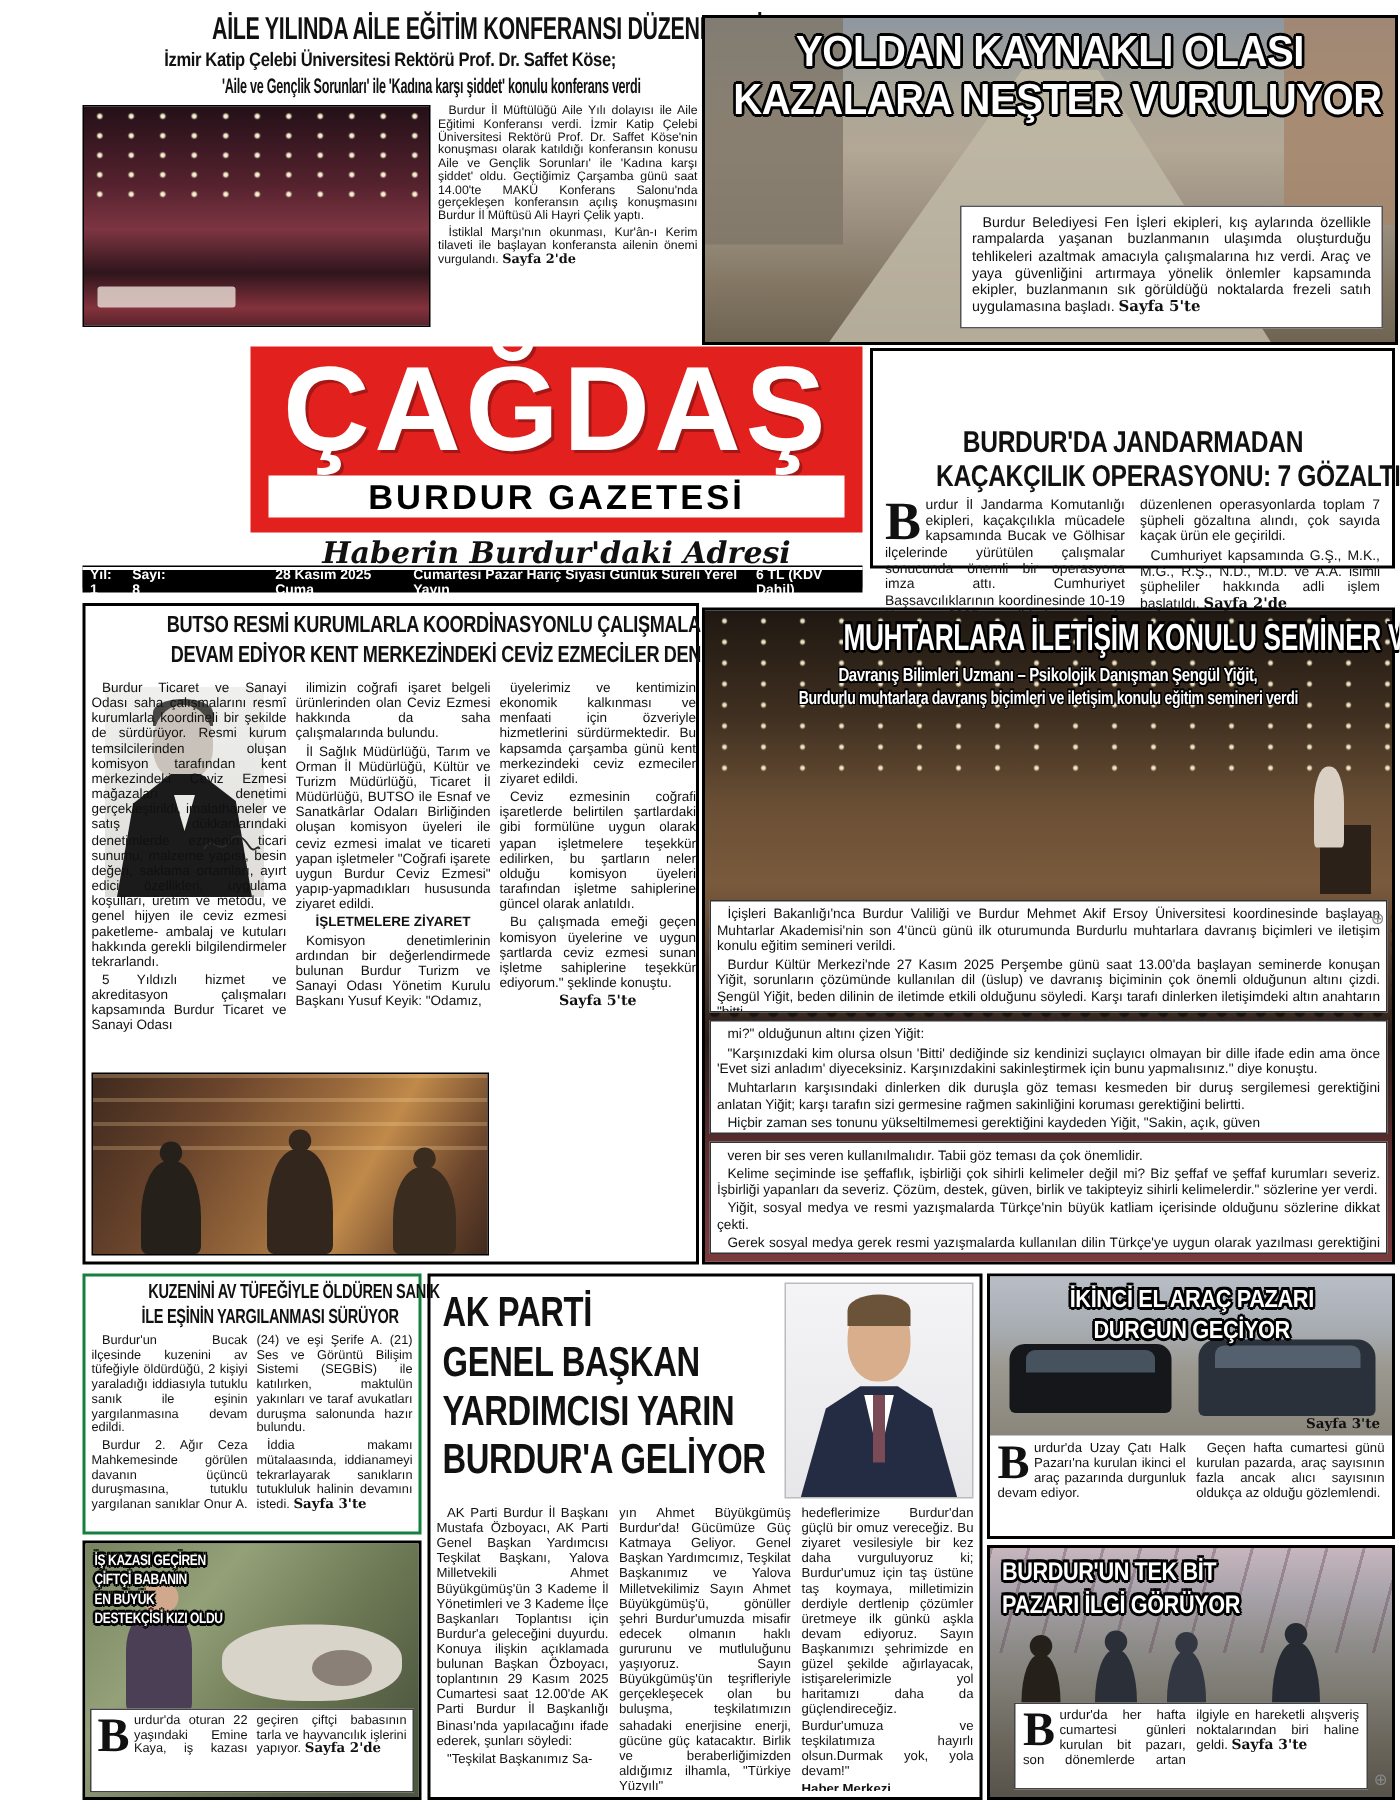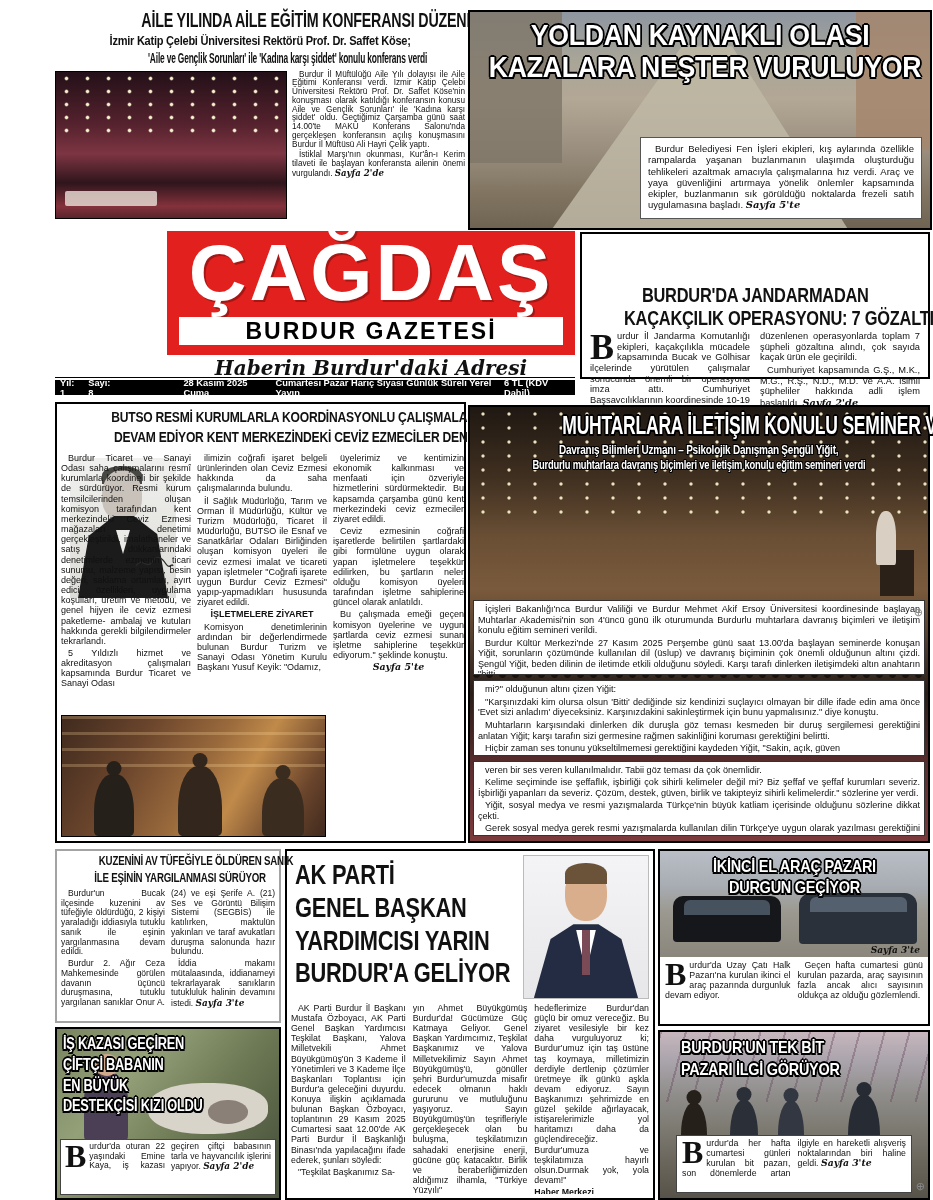--- a/index.html
+++ b/index.html
@@ -8,21 +8,21 @@
   .abs{position:absolute;}
   .center{text-align:center;}
   .just{text-align:justify;}
   p{margin:0 0 2px 0;text-indent:7px;}
   .cond{display:inline-block;white-space:nowrap;transform:scaleX(var(--sx,.8));transform-origin:50% 50%;font-weight:bold;letter-spacing:-.3px;}
   .condL{display:inline-block;white-space:nowrap;transform:scaleX(var(--sx,.8));transform-origin:0 50%;font-weight:bold;letter-spacing:-.3px;}
   .stroke{color:#fff;text-shadow:2px 0 0 #000,-2px 0 0 #000,0 2px 0 #000,0 -2px 0 #000,
           1.5px 1.5px 0 #000,-1.5px 1.5px 0 #000,1.5px -1.5px 0 #000,-1.5px -1.5px 0 #000;}
   .strokeS{color:#fff;text-shadow:1.2px 0 0 #000,-1.2px 0 0 #000,0 1.2px 0 #000,0 -1.2px 0 #000,
           1px 1px 0 #000,-1px 1px 0 #000,1px -1px 0 #000,-1px -1px 0 #000;}
-  .pageref{font-family:"DejaVu Serif",serif;font-style:italic;font-weight:bold;font-size:1.05em;white-space:nowrap;}
+  .pageref{font-family:"DejaVu Serif",serif;font-weight:bold;font-size:1.05em;white-space:nowrap;}
   .dropcap{float:left;font-weight:bold;font-family:"Liberation Serif",serif;
            font-size:32px;line-height:26px;margin:1px 3px 0 0;}
   .byline{font-weight:bold;}
   .photo{position:relative;overflow:hidden;}
 
   
   #aile{left:55px;top:8px;width:410px;height:218px;}
   #aile .h1{font-size:21px;line-height:1.1;}
   #aile .s1{font-size:13px;line-height:1.2;}
   #aile .s2{font-size:14px;line-height:1.25;}
@@ -102,33 +102,33 @@
      background-image:radial-gradient(circle,#17120e 3px,transparent 4px);background-size:13px 9px;}
   #muhtar .speaker{position:absolute;right:7%;top:24%;width:20px;height:54px;background:#d9cfc2;border-radius:45% 45% 8% 8%;}
   #muhtar .podium{position:absolute;right:3%;top:33%;width:34px;height:46px;background:#2c2118;}
   #muhtar .hl{position:absolute;left:0;right:0;top:5px;text-align:center;font-size:25px;line-height:1.05;}
   #muhtar .s1{position:absolute;left:0;right:0;top:36px;text-align:center;font-size:12.5px;}
   #muhtar .s2{position:absolute;left:0;right:0;top:51px;text-align:center;font-size:12.5px;}
   #muhtar .panels{position:absolute;left:3px;right:3px;top:193px;height:236px;display:flex;gap:5px;flex-direction:column;}
   #muhtar .panel{flex:1;background:#fff;border:1px solid #333;padding:3px 4px;font-size:9.1px;line-height:1.16;overflow:hidden;}
 
   
-  #kuzen{left:55px;top:849px;width:226px;height:174px;border:2px solid #a3a3a3;box-sizing:border-box;padding:2px 4px;}
+  #kuzen{left:55px;top:849px;width:226px;height:174px;border:2px solid #15803d;box-sizing:border-box;padding:2px 4px;}
   #kuzen .hl{font-size:13.5px;line-height:1.25;}
   #kuzen .body{margin-top:2px;column-count:2;column-gap:6px;font-size:8.5px;line-height:1.15;}
 
   
   #iskazasi{left:55px;top:1027px;width:226px;height:173px;border:2px solid #000;box-sizing:border-box;}
   #iskazasi .farm{position:absolute;inset:0;
      background:linear-gradient(130deg,#77845f 0%,#93a078 30%,#6e7a55 58%,#4e5840 88%);}
   #iskazasi .cow{position:absolute;right:5%;bottom:38%;width:54%;height:30%;background:#d8d4ca;border-radius:45%;}
   #iskazasi .spot{position:absolute;right:14%;bottom:44%;width:18%;height:14%;background:#8a8078;border-radius:50%;}
   #iskazasi .person{position:absolute;left:12%;bottom:34%;width:20%;height:40%;background:#4a3f55;border-radius:40% 40% 8% 8%;}
   #iskazasi .phead{position:absolute;left:17%;bottom:72%;width:11%;height:13%;background:#d0a98c;border-radius:50%;}
-  #iskazasi .hl{position:absolute;left:6px;top:5px;font-size:16px;line-height:1.3;}
+  #iskazasi .hl{position:absolute;left:6px;top:5px;font-size:10px;line-height:1.3;}
   #iskazasi .box{position:absolute;left:3px;right:3px;bottom:3px;height:56px;background:#fff;border:1px solid #444;
      padding:2px 4px;box-sizing:border-box;column-count:2;column-gap:6px;font-size:8.5px;line-height:1.14;}
 
   
   #akparti{left:285px;top:849px;width:370px;height:351px;border:2.5px solid #000;box-sizing:border-box;}
   #akparti .hl{position:absolute;left:8px;top:8px;width:232px;font-size:28px;line-height:1.17;}
   #akparti .portrait{position:absolute;right:4px;top:4px;width:124px;height:142px;
      background:linear-gradient(180deg,#f4f4f6 0%,#e7e7ea 100%);border:1px solid #bbb;}
   #akparti .suit{position:absolute;left:8%;bottom:0;width:84%;height:52%;background:#232c42;
      clip-path:polygon(0 100%,100% 100%,84% 20%,62% 0,38% 0,16% 20%);}
@@ -151,21 +151,21 @@
   #arac .hl{position:absolute;left:0;right:0;top:5px;text-align:center;font-size:16.5px;line-height:1.25;}
   #arac .ref{position:absolute;right:8px;bottom:2px;font-size:9px;}
   #arac .body{padding:3px 5px;column-count:2;column-gap:7px;font-size:8.8px;line-height:1.15;}
 
   
   #bit{left:658px;top:1030px;width:272px;height:170px;border:2.5px solid #000;box-sizing:border-box;}
   #bit .market{position:absolute;inset:0;
      background:linear-gradient(180deg,#c7b6bd 0%,#a9a3ab 18%,#8f8d8a 38%,#7d7a72 58%,#6a665c 78%,#57534a 100%);}
   #bit .beams{position:absolute;left:0;right:0;top:0;height:42%;
      background:repeating-linear-gradient(105deg,rgba(95,60,85,.35) 0 2px,transparent 2px 24px);}
-  #bit .hl{position:absolute;left:8px;top:5px;font-size:17px;line-height:1.3;margin-left:13px;}
+  #bit .hl{position:absolute;left:8px;top:5px;font-size:17px;line-height:1.3;}
   #bit .box{position:absolute;left:16px;right:16px;bottom:5px;height:58px;background:#fff;border:1px solid #444;
      padding:2px 5px;box-sizing:border-box;column-count:2;column-gap:7px;font-size:8.8px;line-height:1.15;}
 
   .regmark{position:absolute;color:#888;font-size:11px;}
 </style>
 </head>
 <body>
 
 <div class="page">
 

